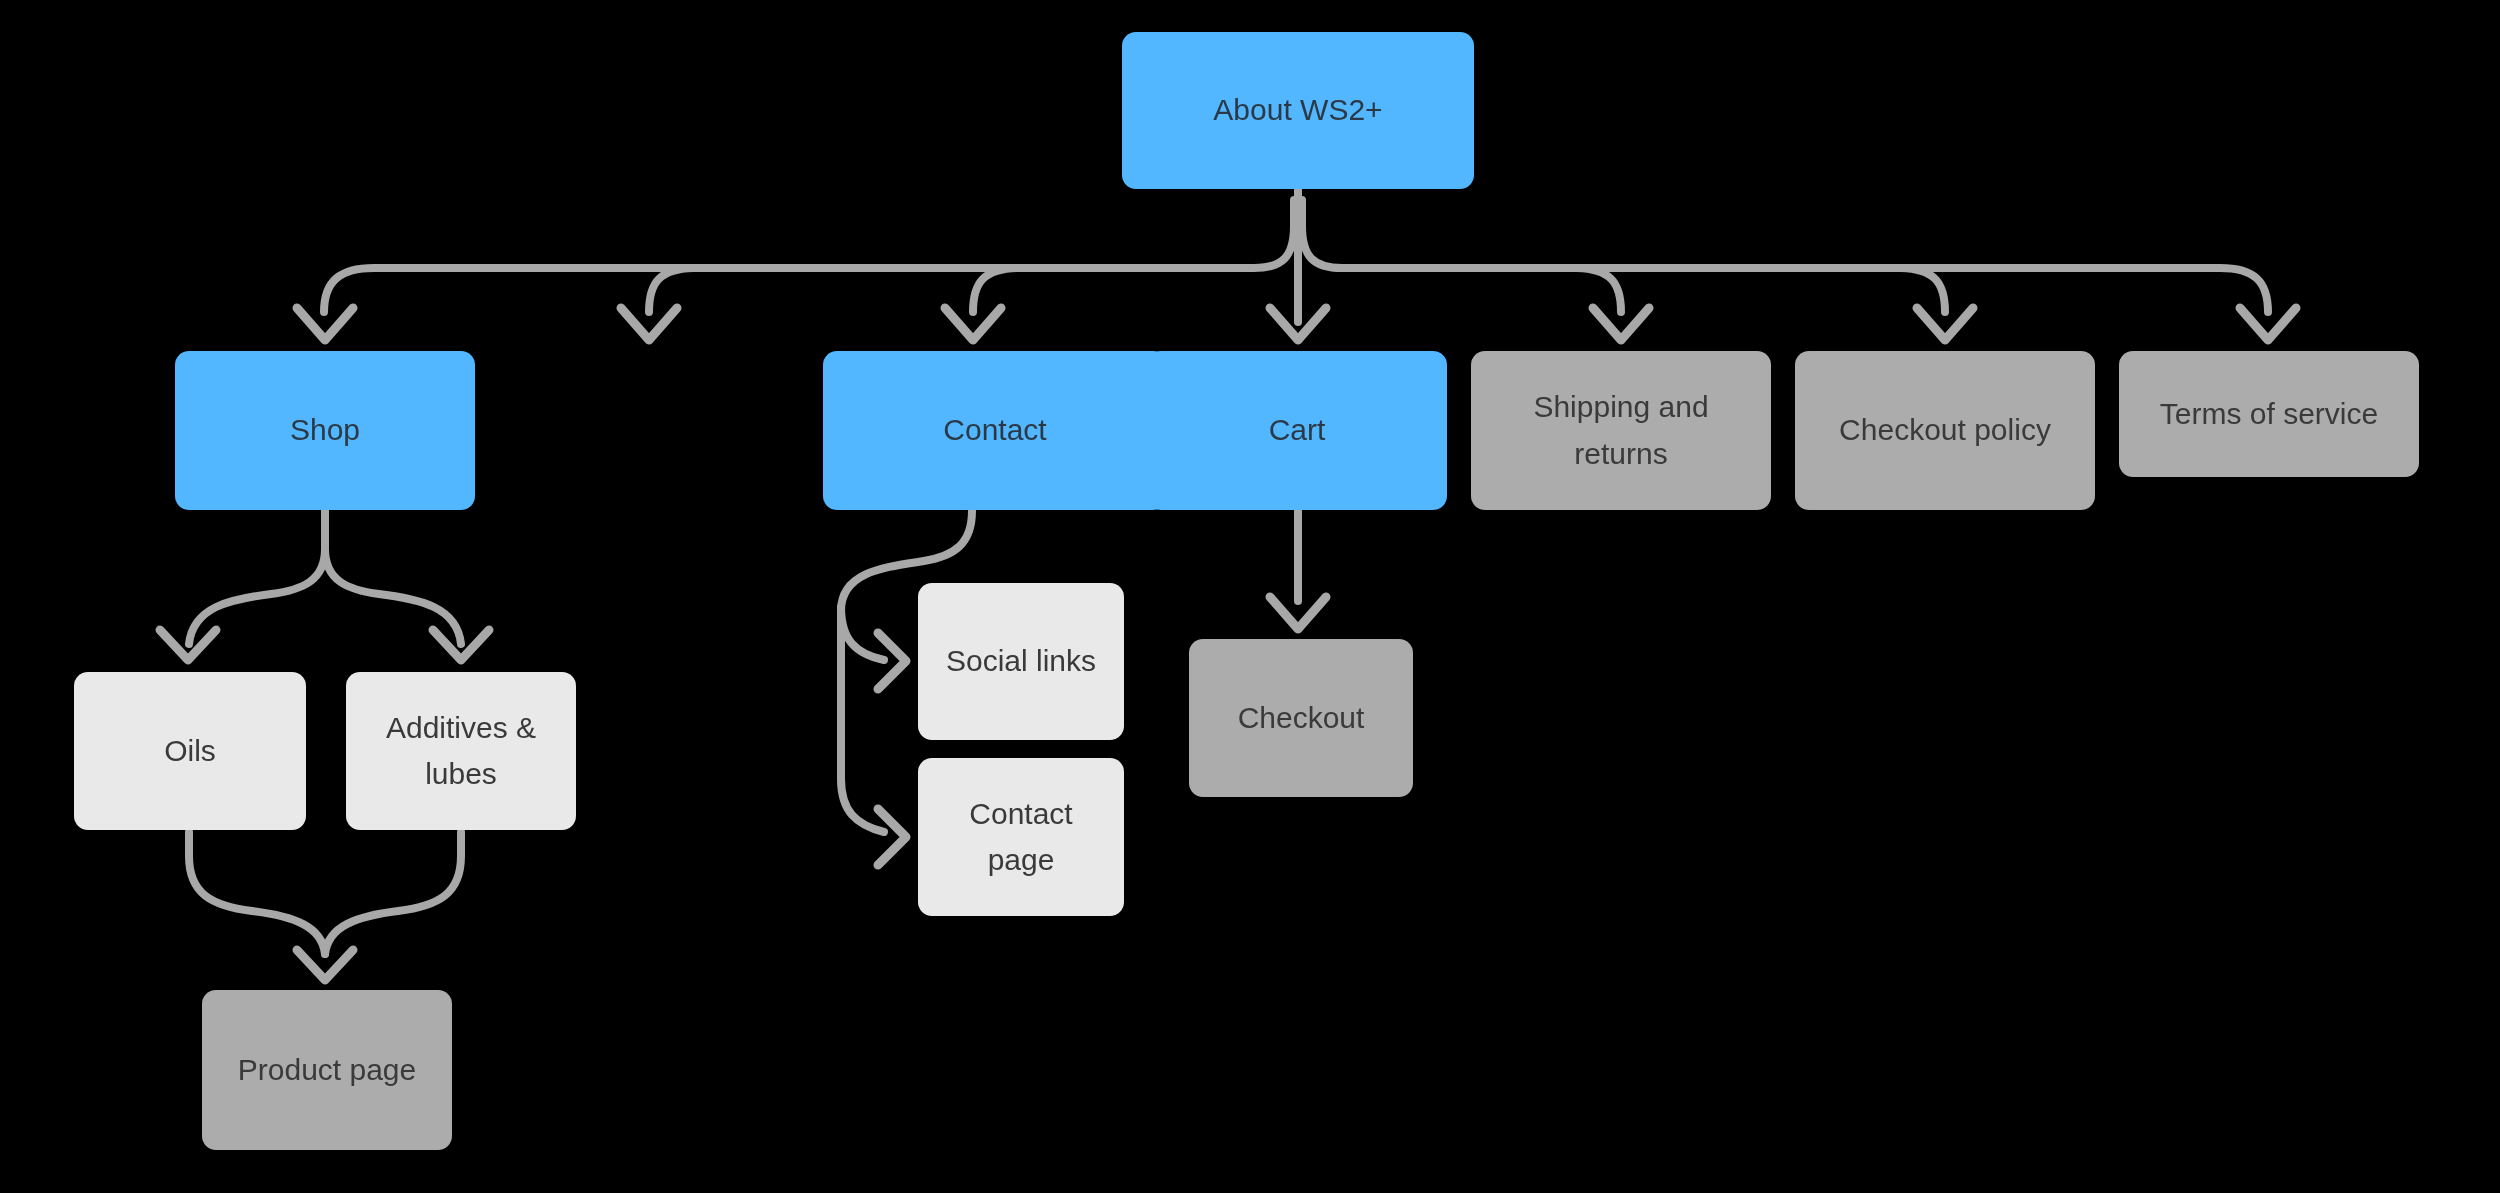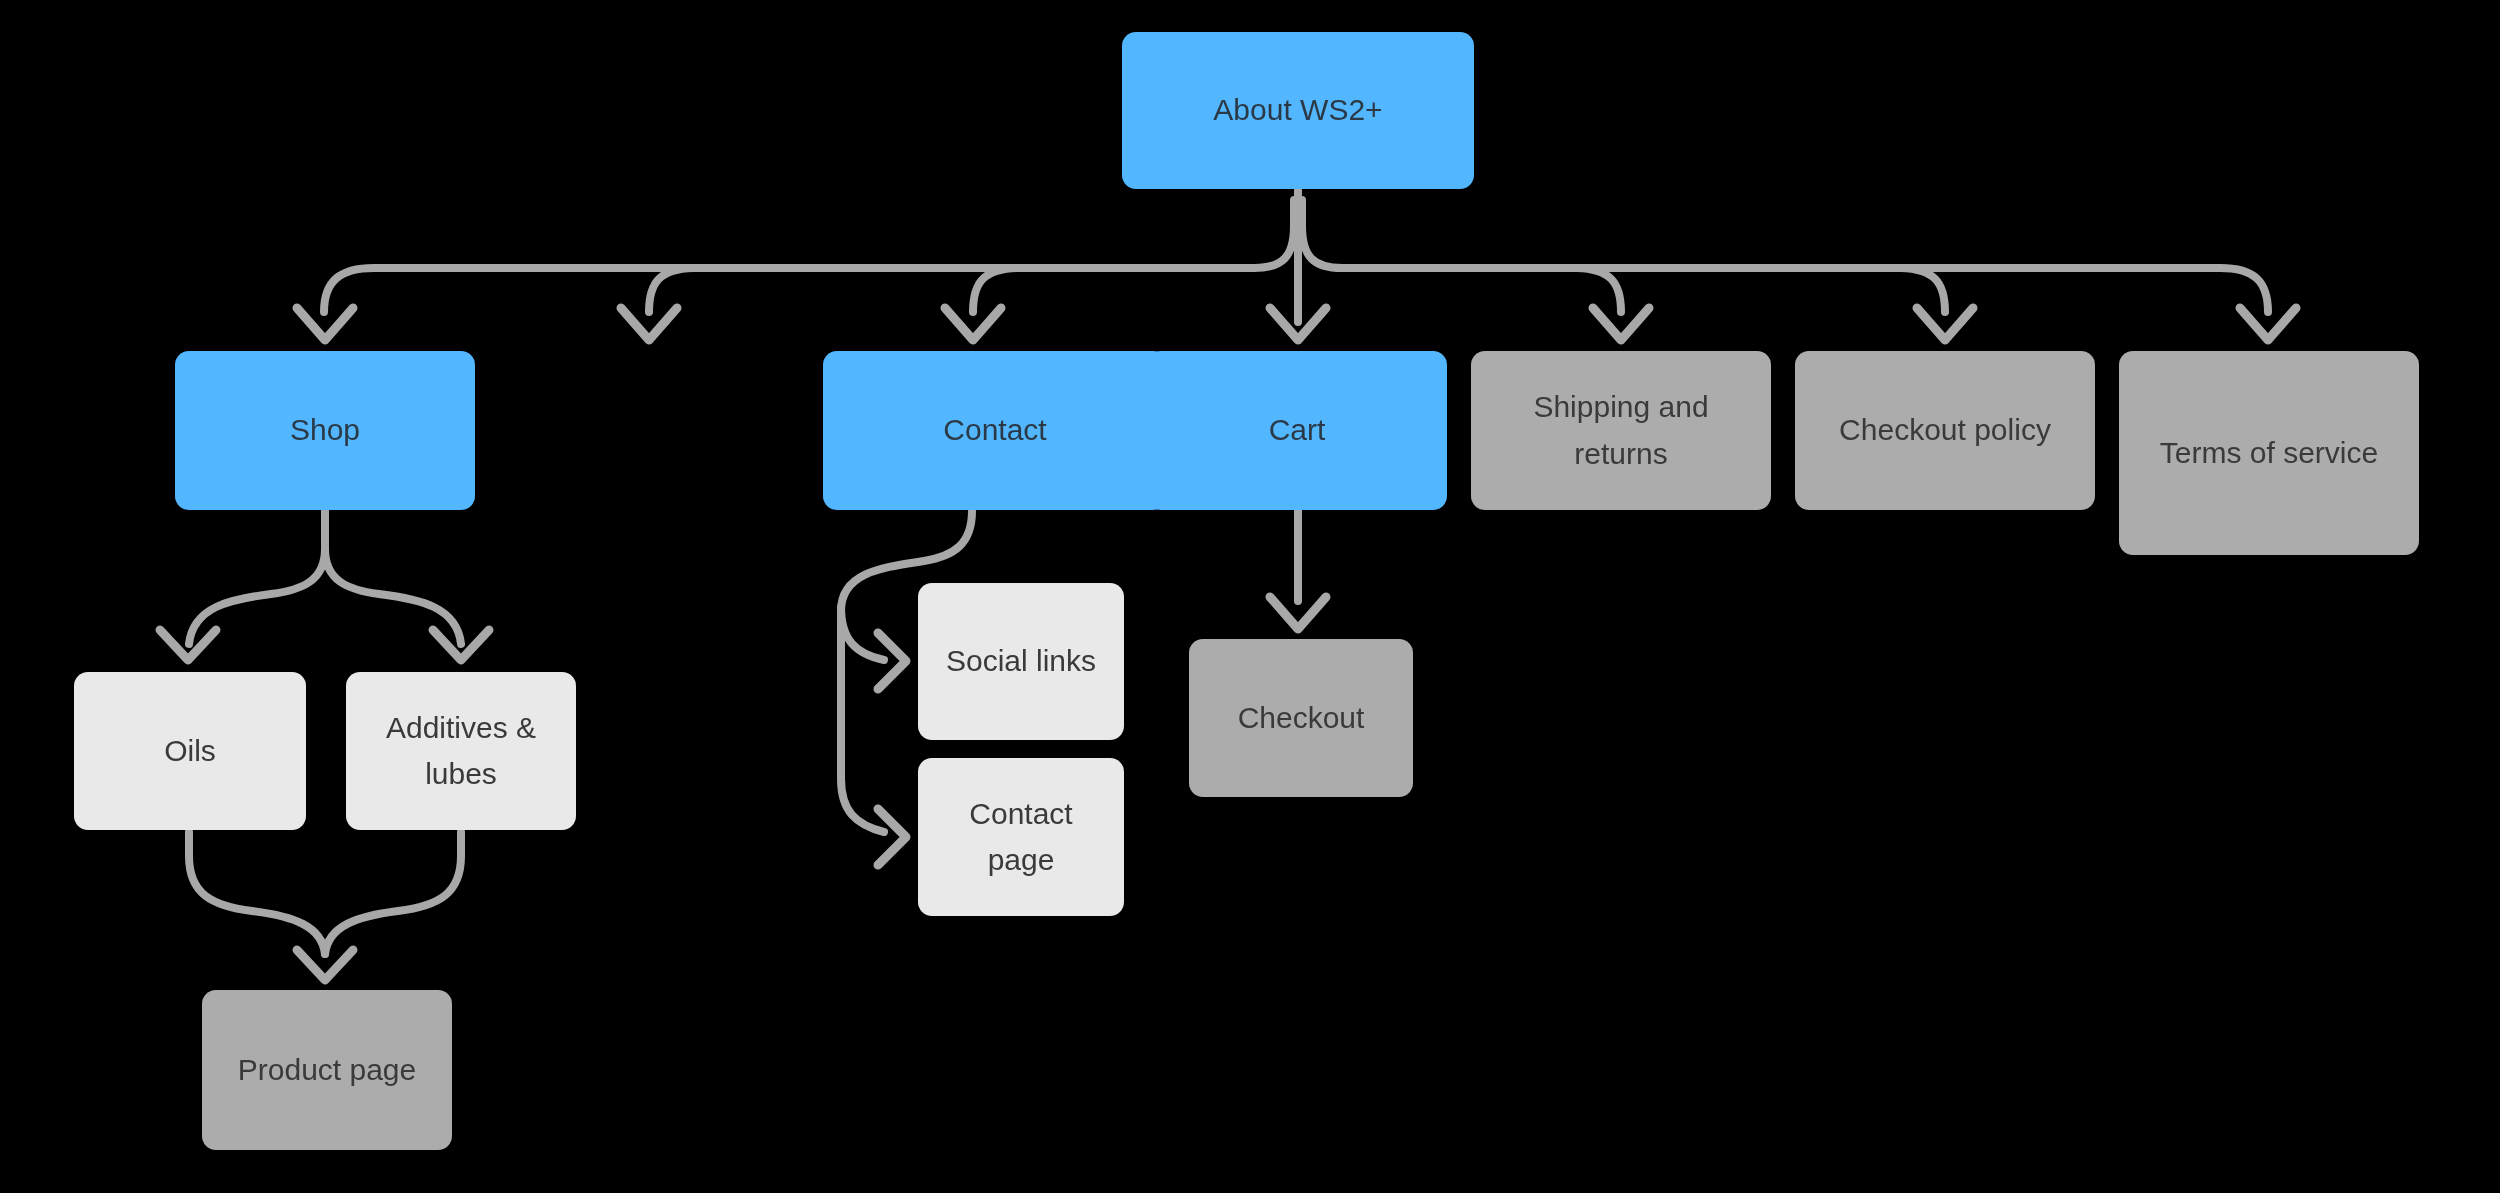--- a/index.html
+++ b/index.html
@@ -158,21 +158,21 @@
   </div>
 
   <div class="node node--secondary" style="left:1471px;top:351px;width:300px;height:159px">
     <span>Shipping and returns</span>
   </div>
 
   <div class="node node--secondary" style="left:1795px;top:351px;width:300px;height:159px">
     <span>Checkout policy</span>
   </div>
 
-  <div class="node node--secondary" style="left:2119px;top:351px;width:300px;height:204px">
+  <div class="node node--secondary" style="left:2119px;top:351px;width:300px;height:126px">
     <span>Terms of service</span>
   </div>
 
   <div class="node node--tertiary" style="left:74px;top:672px;width:232px;height:158px">
     <span>Oils</span>
   </div>
 
   <div class="node node--tertiary" style="left:346px;top:672px;width:230px;height:158px">
     <span>Additives &amp; lubes</span>
   </div>

